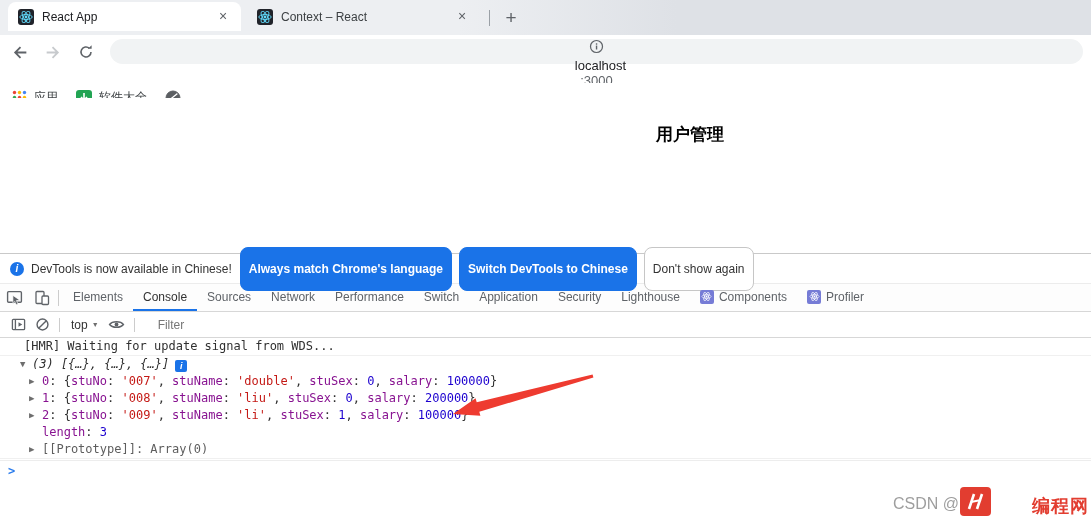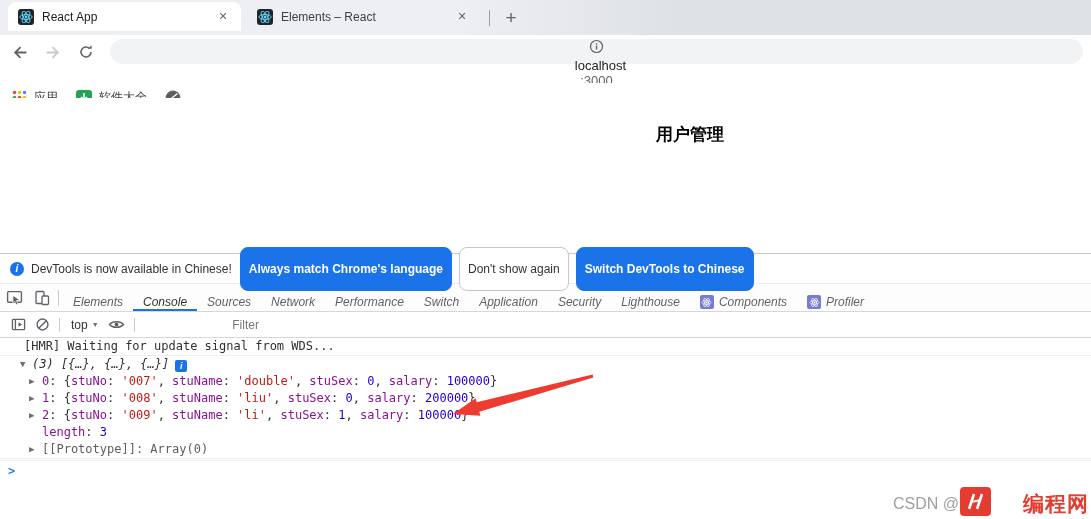--- a/index.html
+++ b/index.html
@@ -39,30 +39,30 @@
   .notif { height:30px; display:flex; align-items:center; padding-left:10px; border-bottom:1px solid #ececec; }
   .notif .nicon { width:14px; height:14px; border-radius:50%; background:#1a73e8; color:#fff; font-size:10px; font-weight:bold; font-style:italic; text-align:center; line-height:14px; margin-right:7px; flex:0 0 auto; }
   .notif .ntext { font-size:12px; color:#333; margin-right:8px; }
   .nbtn { font-size:12px; font-weight:bold; border-radius:8px; padding:14px 8px; margin-right:7px; white-space:nowrap; }
   .nbtn.primary { background:#1a73e8; color:#fff; border:1px solid #1a73e8; }
   .nbtn.secondary { background:#fff; color:#333; font-weight:normal; border:1px solid #c6c6c6; }
 
   .dtabbar { height:28px; display:flex; align-items:stretch; border-bottom:1px solid #d7d7d7; background:#fdfdfd; }
   .dticon { width:28px; display:flex; align-items:center; justify-content:center; }
   .dt-sep { width:1px; height:16px; background:#ccc; margin:6px 4px 0 2px; }
-  .dtab { display:flex; align-items:flex-end; padding:0 10px; font-size:12px; color:#5f6368; border-bottom:2px solid transparent; white-space:nowrap;font-style:italic; }
+  .dtab { display:flex; align-items:center; padding:0 10px; font-size:12px; color:#5f6368; border-bottom:2px solid transparent; white-space:nowrap; }
   .dtab.active { color:#333; border-bottom-color:#1a73e8; }
   .react-mini { width:14px; height:14px; margin-right:5px; display:inline-flex; border-radius:2px; background:#767cd6; align-items:center; justify-content:center; }
 
   .ctoolbar { height:26px; display:flex; align-items:center; border-bottom:1px solid #d7d7d7; padding-left:6px; }
   .ctool { width:24px; display:flex; align-items:center; justify-content:center; }
   .ct-sep { width:1px; height:14px; background:#ccc; margin:0 5px; }
   .ctx { font-size:12px; color:#333; display:flex; align-items:center; padding:0 6px; }
   .ctx .caret { font-size:7px; color:#6e6e6e; margin-left:4px; }
-  .filter-input { border:none; outline:none; font-size:12px; color:#1d4ed8; width:200px; margin-left:6px; background:transparent;text-align:center; }
+  .filter-input { border:none; outline:none; font-size:12px; color:#1d4ed8; width:200px; margin-left:18px; background:transparent; }
   .filter-input::placeholder { color:#767676; }
 
   .console { font-family:"DejaVu Sans Mono","Liberation Mono",monospace; font-size:12px; color:#303030; position:relative; }
   .crow { line-height:17px; padding-left:30px; white-space:nowrap; }
   .crow.bordered { border-bottom:1px solid #f0f0f0; }
   .crow .twisty { color:#6e6e6e; font-size:9px; display:inline-block; width:13px; margin-left:-13px; text-align:left; vertical-align:1px; }
   .group-preview { font-style:italic; padding-left:32px; line-height:17px; }
   .group-preview .twisty { color:#6e6e6e; font-size:9px; font-style:normal; display:inline-block; width:12px; margin-left:-12px; vertical-align:1px; }
   .ibadge { display:inline-block; width:12px; height:12px; background:#1a73e8; border-radius:2px; color:#fff; font-style:italic; font-weight:bold; font-size:9px; line-height:12px; text-align:center; margin-left:6px; vertical-align:-1px; font-family:"Liberation Sans",sans-serif; }
   .objrows .crow { padding-left:42px; }
@@ -70,21 +70,21 @@
   .cs { color:#c41a16; }
   .cn { color:#1c00cf; }
   .cg { color:#5e5e5e; }
   .console-input-line { border-top:1px solid #ededed; margin-top:1px; padding:3px 0 0 8px; }
   .prompt-chevron { color:#2b7cec; font-weight:bold; font-size:12px; }
 
   
   .overlay { position:absolute; inset:0; pointer-events:none; }
   .wm-prefix { position:absolute; right:132px; bottom:6px; font-size:16px; color:#9e9e9e; white-space:nowrap; }
   .wm-logo { position:absolute; right:100px; bottom:3px; width:31px; height:29px; background:#e23d30; border-radius:4px; }
-  .wm-site { position:absolute; right:2px; bottom:1px; font-size:21px; font-weight:bold; color:#e23d30; letter-spacing:1px; white-space:nowrap; }
+  .wm-site { position:absolute; right:2px; bottom:1px; font-size:18px; font-weight:bold; color:#e23d30; letter-spacing:1px; white-space:nowrap; }
 </style>
 </head>
 <body>
 
 <div class="window">
 
   <div class="tabstrip">
     <div class="btab active" style="left:8px">
       <span class="favicon">
         <svg width="16" height="16" viewBox="0 0 16 16">
@@ -109,21 +109,21 @@
             <g transform="translate(8 8)">
               <circle r="1.4" fill="#61dafb"></circle>
               <g fill="none" stroke="#61dafb" stroke-width="0.9">
                 <ellipse rx="6.2" ry="2.5"></ellipse>
                 <ellipse rx="6.2" ry="2.5" transform="rotate(60)"></ellipse>
                 <ellipse rx="6.2" ry="2.5" transform="rotate(120)"></ellipse>
               </g>
             </g>
           </svg>
       </span>
-      <span class="ttl">Elements – React</span>
+      <span class="ttl">Context – React</span>
       <span class="close">×</span>
     </div>
     <div class="tab-sep"></div>
     <div class="newtab">+</div>
   </div>
 
   <div class="toolbar">
     <div class="navbtn" style="left:8px">
       <svg width="17" height="17" viewBox="0 0 16 16">
           <path d="M13.5 8H3.5 M8 3 L3 8 L8 13" fill="none" stroke="#5f6368" stroke-width="1.7"></path>
@@ -194,22 +194,22 @@
   <div class="page">
     <h1>用户管理</h1>
   </div>
 
   <div class="devtools">
 
     <div class="notif">
       <span class="nicon">i</span>
       <span class="ntext">DevTools is now available in Chinese!</span>
       <span class="nbtn primary">Always match Chrome's language</span>
+      <span class="nbtn primary">Switch DevTools to Chinese</span>
       <span class="nbtn secondary">Don't show again</span>
-      <span class="nbtn primary">Switch DevTools to Chinese</span>
     </div>
 
     <div class="dtabbar">
       <div class="dticon">
         <svg width="17" height="17" viewBox="0 0 16 16">
             <rect x="1.5" y="2.5" width="13" height="10" rx="1" fill="none" stroke="#5f6368" stroke-width="1.3"></rect>
             <path d="M6.5 6 L13 10.5 L9.8 10.9 L11.3 14 L9.6 14.8 L8.2 11.7 L6.5 13.8 Z" fill="#5f6368" stroke="#fff" stroke-width="0.6"></path>
           </svg>
       </div>
       <div class="dticon">

